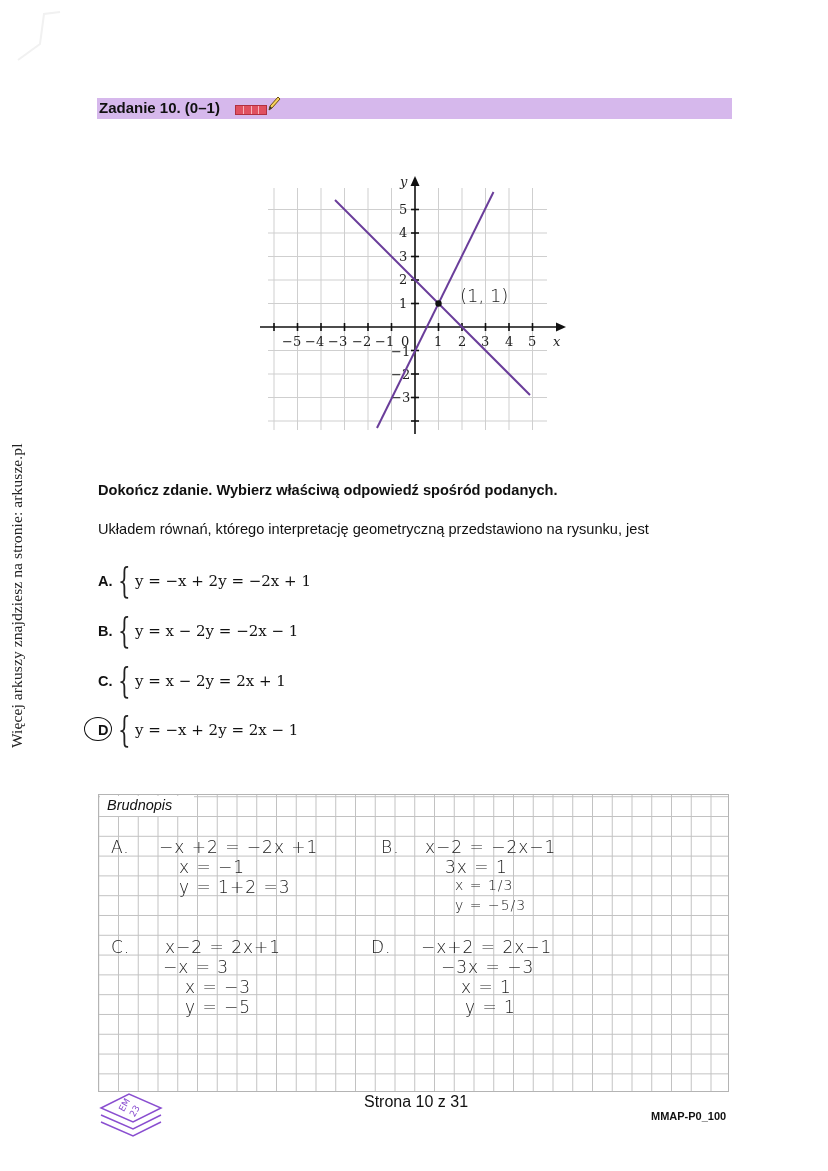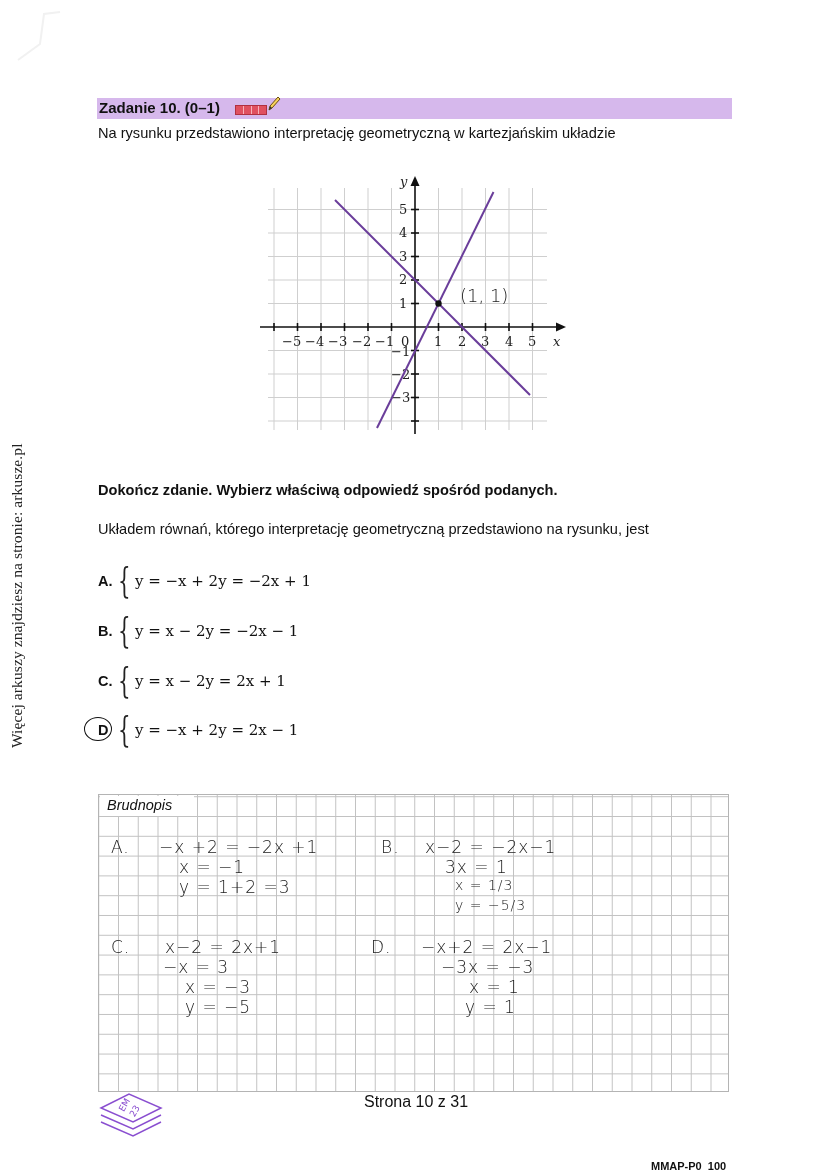--- a/index.html
+++ b/index.html
@@ -34,21 +34,21 @@
              background-image:
                linear-gradient(to right, #c2c2c2 1px, transparent 1px),
                linear-gradient(to bottom, #c2c2c2 1px, transparent 1px);
              background-size: 19.75px 19.8px;
              background-position: 19px 21px; margin-top: 20px; }
   .scratch-title-bg { position: absolute; left: 1px; top: 1px; width: 94px; height: 20px; background: #fff; }
   .scratch-title { position: absolute; left: 8px; top: 2px; font-style: italic; font-size: 14.5px; }
   .hand { position: absolute; font-family: "DejaVu Sans", sans-serif; font-size: 17px; color: #1a1a1a;
           font-weight: 300; letter-spacing: 1px; white-space: nowrap; }
   .footer-page { position: absolute; left: 364px; top: 1093px; font-size: 16px; }
-  .footer-code { position: absolute; left: 651px; top: 1160px; font-size: 11px; font-weight: bold; }
+  .footer-code { position: absolute; left: 651px; top: 1110px; font-size: 11px; font-weight: bold; }
   .logo { position: absolute; left: 97px; top: 1088px; }
 </style>
 </head>
 <body>
 
 <svg class="abs" style="left:0;top:0" width="80" height="80">
   <path d="M18 60 L40 44 L44 14 L60 12" stroke="#f1f1f1" stroke-width="2" fill="none"></path>
 </svg>
 
 <div class="side-text">Więcej arkuszy znajdziesz na stronie: arkusze.pl</div>
@@ -61,21 +61,20 @@
       <span></span>
       <span></span>
     </span>
   <svg class="pencil" width="14" height="16">
     <path d="M2 14 L3 10 L11 1 L13 3 L5 12 Z" fill="#f7d35a" stroke="#6b4a10" stroke-width="1"></path>
     <path d="M2 14 L3 10 L5 12 Z" fill="#333"></path>
   </svg>
 </div>
 
 <div class="intro">
-  <div>Na rysunku przedstawiono interpretację geometryczną w kartezjańskim układzie</div>
 </div>
 
 <svg class="abs" style="left:258px;top:170px" width="320" height="266" viewBox="258 170 320 266">
   <g stroke="#cfcfcf" stroke-width="1">
 
     <line x1="274" y1="188" x2="274" y2="430"></line>
     <line x1="297.5" y1="188" x2="297.5" y2="430"></line>
     <line x1="321" y1="188" x2="321" y2="430"></line>
     <line x1="344.5" y1="188" x2="344.5" y2="430"></line>
     <line x1="368" y1="188" x2="368" y2="430"></line>
@@ -210,21 +209,21 @@
 
   <span class="hand" style="left:12px;top:142px">C.</span>
   <span class="hand" style="left:66px;top:142px">x−2 = 2x+1</span>
   <span class="hand" style="left:64px;top:162px">−x = 3</span>
   <span class="hand" style="left:86px;top:182px">x = −3</span>
   <span class="hand" style="left:86px;top:202px">y = −5</span>
 
   <span class="hand" style="left:272px;top:142px">D.</span>
   <span class="hand" style="left:322px;top:142px">−x+2 = 2x−1</span>
   <span class="hand" style="left:342px;top:162px">−3x = −3</span>
-  <span class="hand" style="left:370px;top:182px">x = 1</span>
+  <span class="hand" style="left:362px;top:182px">x = 1</span>
   <span class="hand" style="left:366px;top:202px">y = 1</span>
 </div>
 
 <svg class="logo" width="70" height="50" viewBox="0 0 70 50">
   <g fill="none" stroke="#8a4fd0" stroke-width="1.5">
     <polygon points="4,20 32,6 64,20 36,34"></polygon>
     <polyline points="4,27 36,41 64,27"></polyline>
     <polyline points="4,34 36,48 64,34"></polyline>
   </g>
   <text x="22" y="20" font-family="DejaVu Sans, sans-serif" font-size="9" fill="#8a4fd0" transform="rotate(-60 28 18)">EM</text>

